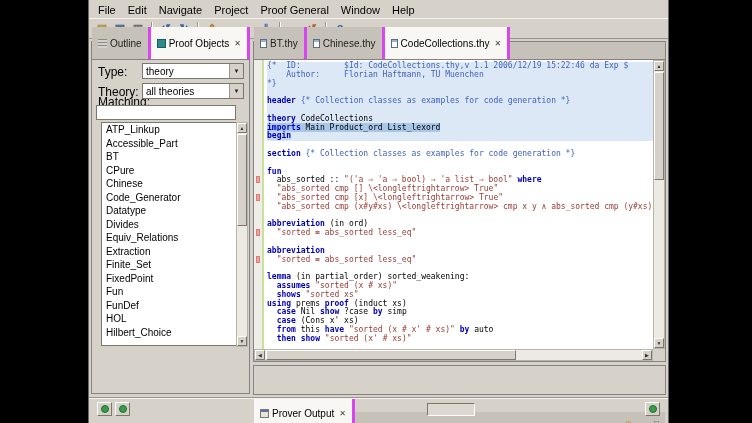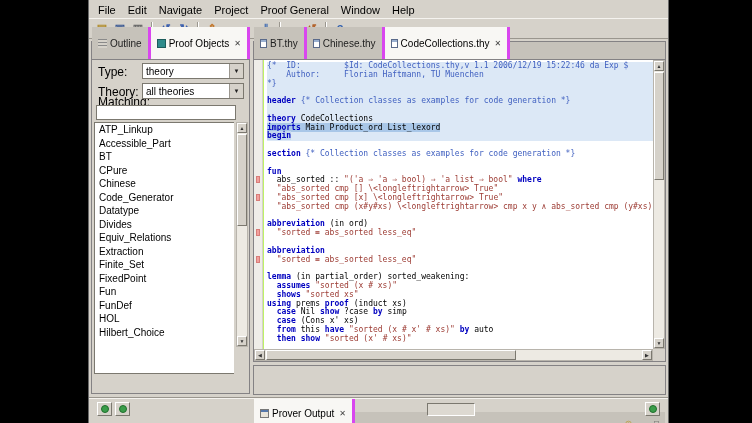--- a/index.html
+++ b/index.html
@@ -38,21 +38,21 @@
   .lp-body { position:absolute; top:18px; left:0; right:0; bottom:0; }
   .lp-row { position:absolute; left:6px; height:17px; display:flex; align-items:center; }
   .lp-label { font-size:12px; color:#000; }
   .combo { position:absolute; left:50px; width:102px; height:16px; background:#fff;
            border:1px solid #7b786f; display:flex; align-items:center; font-size:10px; padding-left:3px; }
   .combo .arrow { position:absolute; right:0; top:0; width:14px; height:14px; background:#d6d2ca;
                   border-left:1px solid #9a968e; display:flex; align-items:center; justify-content:center;
                   font-size:6px; color:#222; }
   .match-input { position:absolute; left:4px; top:45px; width:140px; height:15px;
                  border:1px solid #7b786f; background:#fff; font-size:10px; padding:0 2px; }
-  .lp-list { position:absolute; left:2px; top:62px; width:140px; height:252px; background:#fff;
+  .lp-list { position:absolute; left:9px; top:62px; width:140px; height:224px; background:#fff;
              border:1px solid #7b786f; border-right:none; overflow:hidden; }
   .list-item { height:13.5px; line-height:13.5px; font-size:10px; color:#000; padding-left:4px; white-space:nowrap; }
 
   
   .scroll-v { position:absolute; width:12px; background:#edeae3; border:1px solid #b8b4ac; }
   .scroll-h { position:absolute; height:12px; background:#edeae3; border:1px solid #b8b4ac; }
   .sbtn { position:absolute; width:10px; height:10px; background:#d6d2ca;
           border:1px solid; border-color:#fff #7b786f #7b786f #fff;
           font-size:5px; color:#333; display:flex; align-items:center; justify-content:center; }
   .sthumb { position:absolute; left:0; width:10px; background:#d6d2ca;

